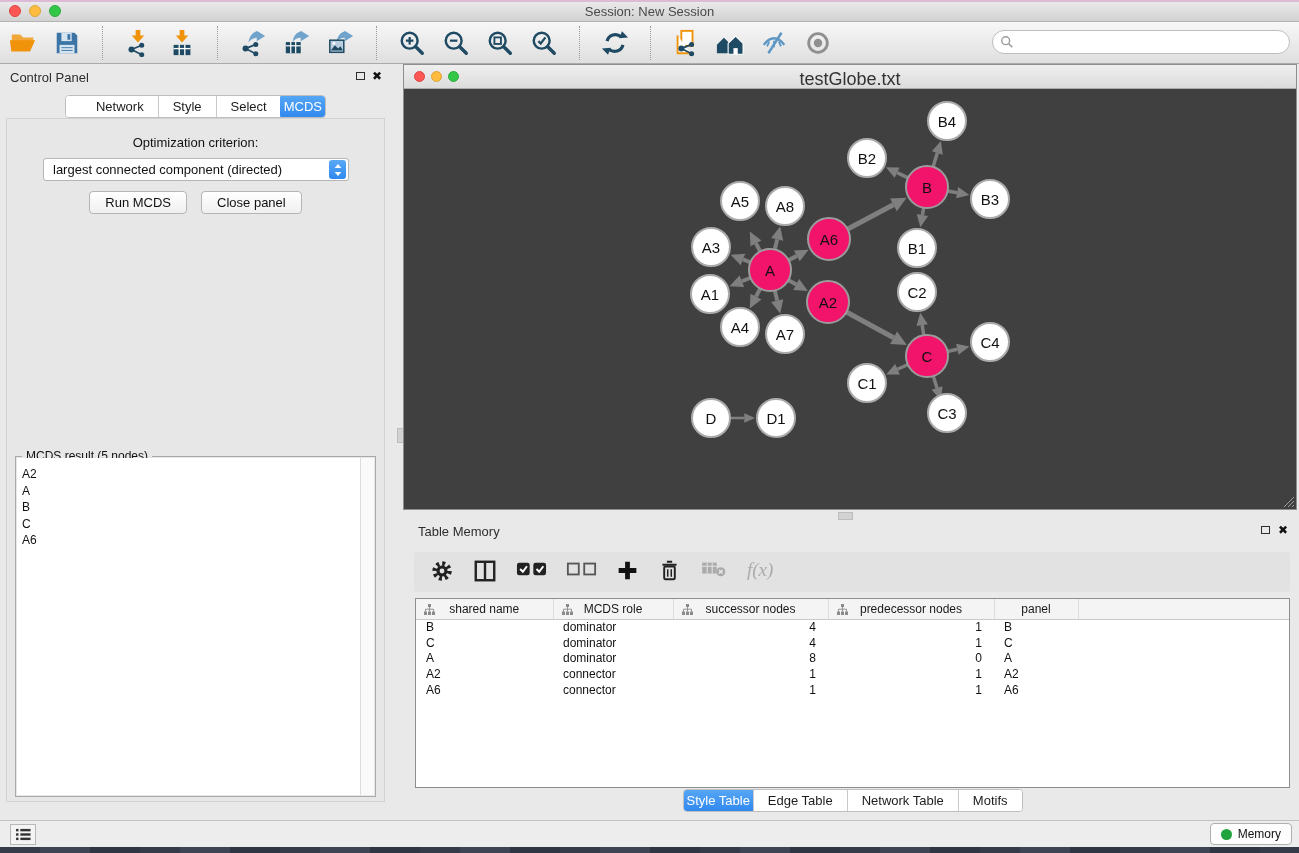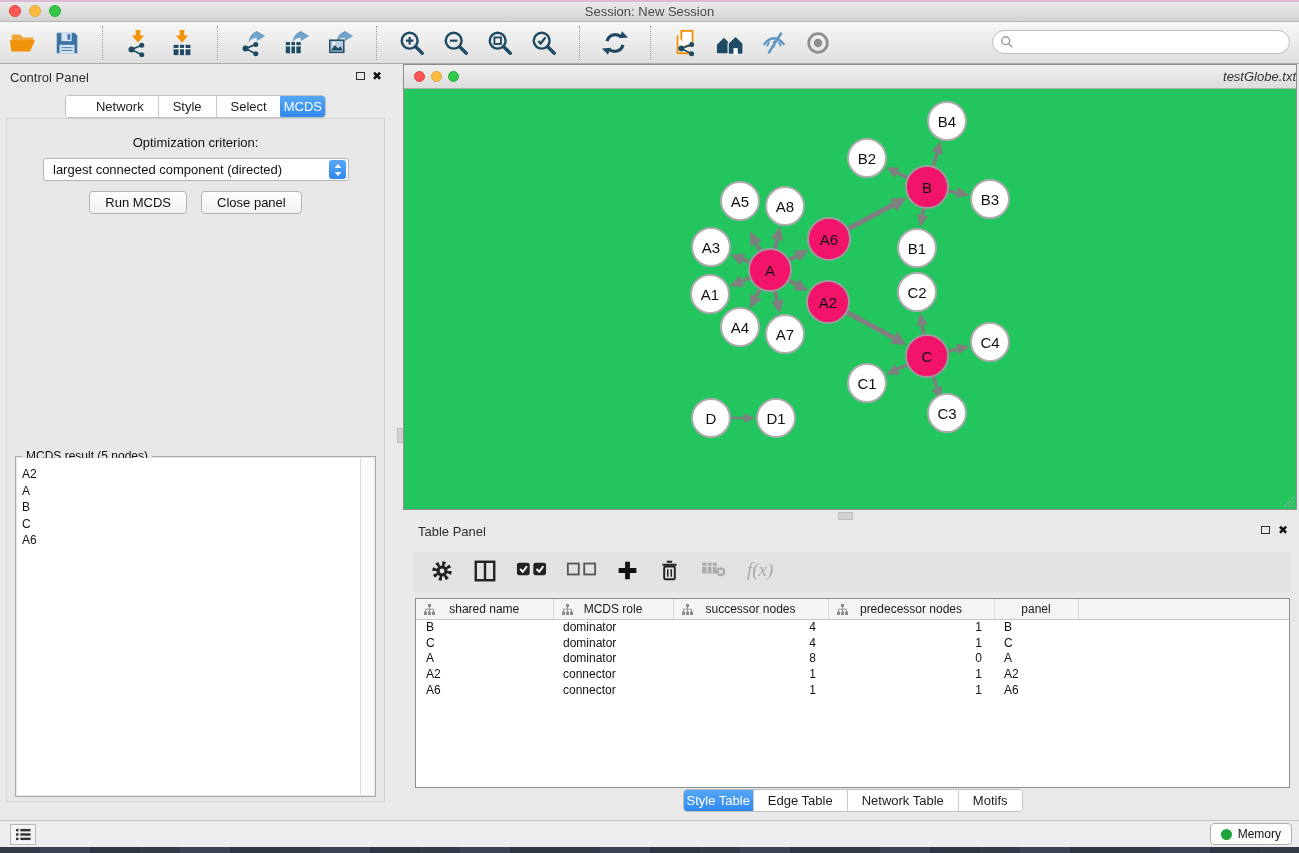--- a/index.html
+++ b/index.html
@@ -73,22 +73,22 @@
     border:1px solid #BDBDBD;}
   .hsplit{position:absolute;left:447px;top:448px;width:15px;height:8px;background:#D2D2D2;
     border:1px solid #BDBDBD;}
   
   .net-frame{position:absolute;left:12px;top:0;width:894px;height:446px;background:#fff;
     border:1px solid #8E8E8E;}
   .net-title{position:absolute;left:0;top:0;right:0;height:24px;
     background:linear-gradient(#EFEFEF,#DCDCDC);border-bottom:1px solid #ACACAC;}
   .net-title .lights{position:absolute;left:10px;top:6px;display:flex;gap:6px;}
   .net-title .lights .tl{width:11px;height:11px;}
-  .net-title .wtitle{position:absolute;left:0;right:0;top:4px;text-align:right;font-size:13px;color:#333;font-style:italic;}
-  .canvas{position:absolute;left:0;top:24px;right:0;bottom:0;overflow:hidden;background:#22c55e;}
+  .net-title .wtitle{position:absolute;left:0;right:0;top:4px;text-align:center;font-size:18px;color:#333;}
+  .canvas{position:absolute;left:0;top:24px;right:0;bottom:0;overflow:hidden;background:#404040;}
   .canvas svg.edges{position:absolute;left:0;top:0;}
   .gnode{position:absolute;border-radius:50%;display:flex;align-items:center;justify-content:center;
     font-size:15px;color:#111;background:#fff;border:2px solid #ABABAB;cursor:default;}
   .gnode.hl{background:var(--pink);border-color:#9C9C9C;}
   .resize-grip{position:absolute;right:2px;bottom:2px;width:13px;height:13px;}
   
   .table-panel{position:absolute;left:0;right:0;top:454px;bottom:0;}
   .tp-head{position:absolute;left:27px;top:6px;}
   .tp-float{position:absolute;right:29px;top:8px;}
   .tp-close{position:absolute;right:11px;top:7px;}
@@ -411,21 +411,21 @@
         <g stroke="#9E9E9E" stroke-width="1">
           <line x1="3" y1="13" x2="13" y2="3"></line>
             <line x1="7" y1="13" x2="13" y2="7"></line>
             <line x1="11" y1="13" x2="13" y2="11"></line>
         </g>
       </svg>
     </div>
   </div>
 
   <div class="table-panel">
-    <span class="panel-title tp-head">Table Panel</span>
+    <span class="panel-title tp-head">Table Memory</span>
     <span class="float-ic tp-float"></span>
     <span class="close-ic tp-close">✖</span>
     <div class="tp-toolbar" id="tp-toolbar">
         <button class="tp-tbtn">
           <svg viewBox="0 0 26 26" width="24" height="24">
             <circle cx="13" cy="13" r="8" fill="none" stroke="#222" stroke-width="5" stroke-dasharray="3.1 3.18"></circle>
             <circle cx="13" cy="13" r="6" fill="#222"></circle>
             <circle cx="13" cy="13" r="2.6" fill="#E2E2E2"></circle>
           </svg>
         </button>

